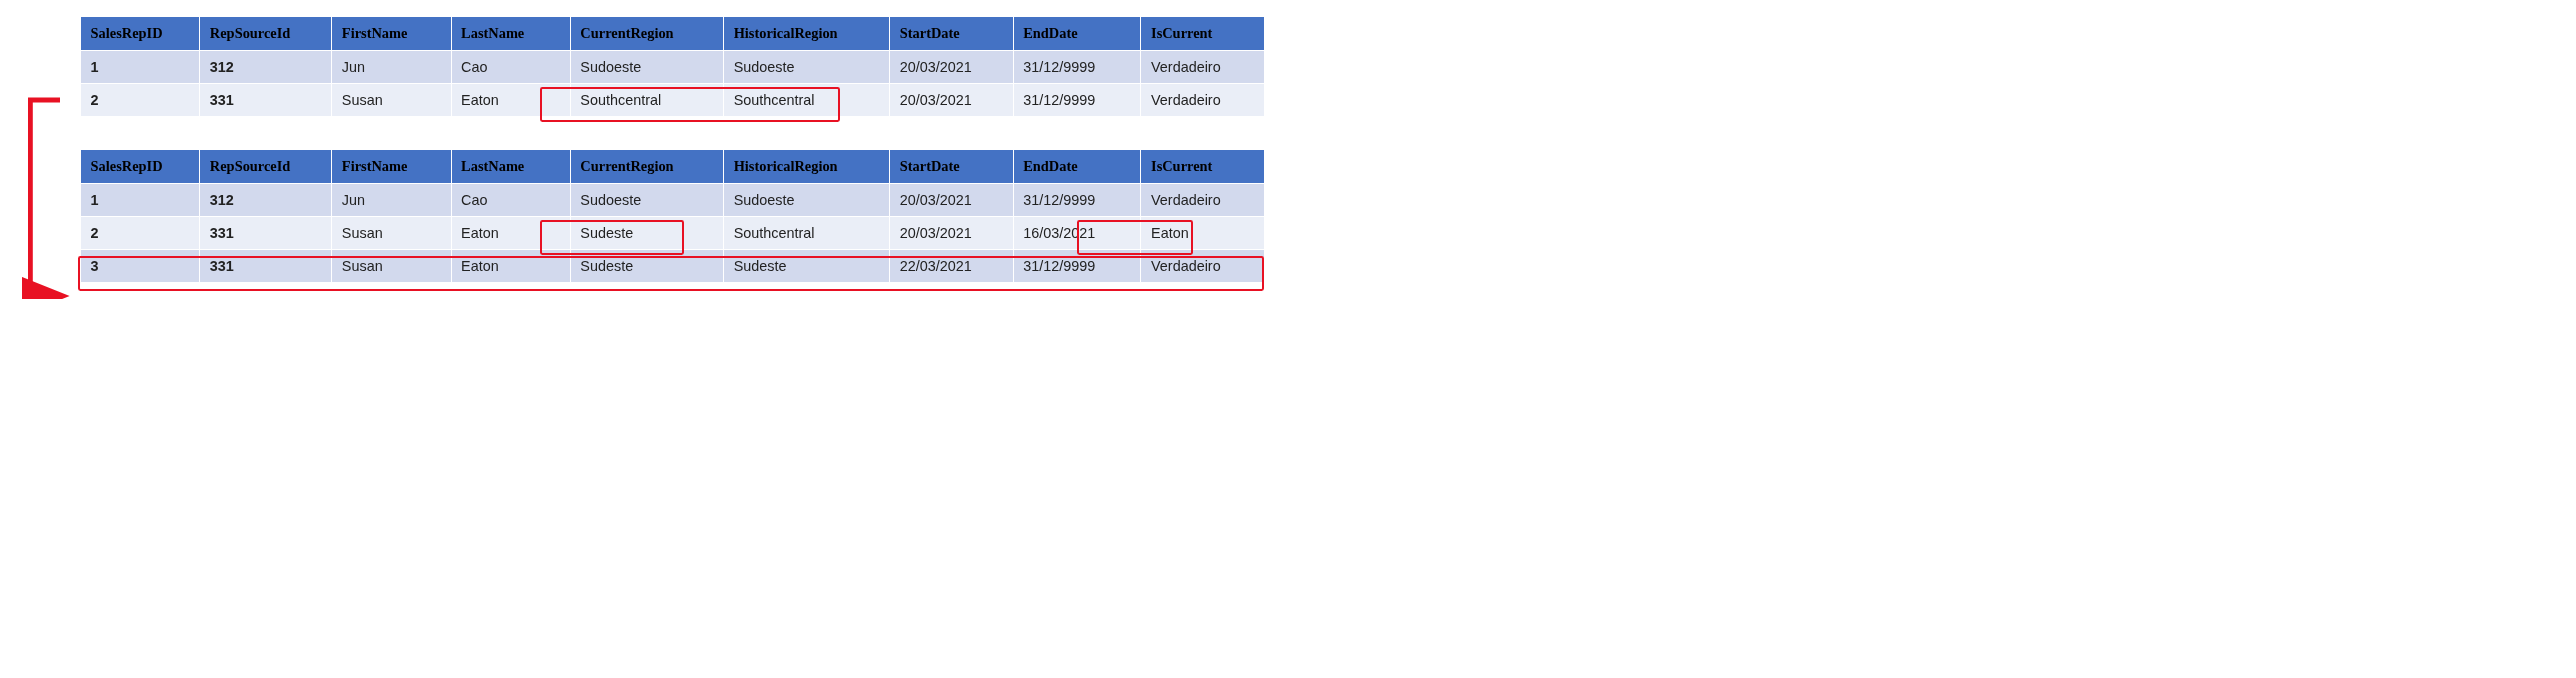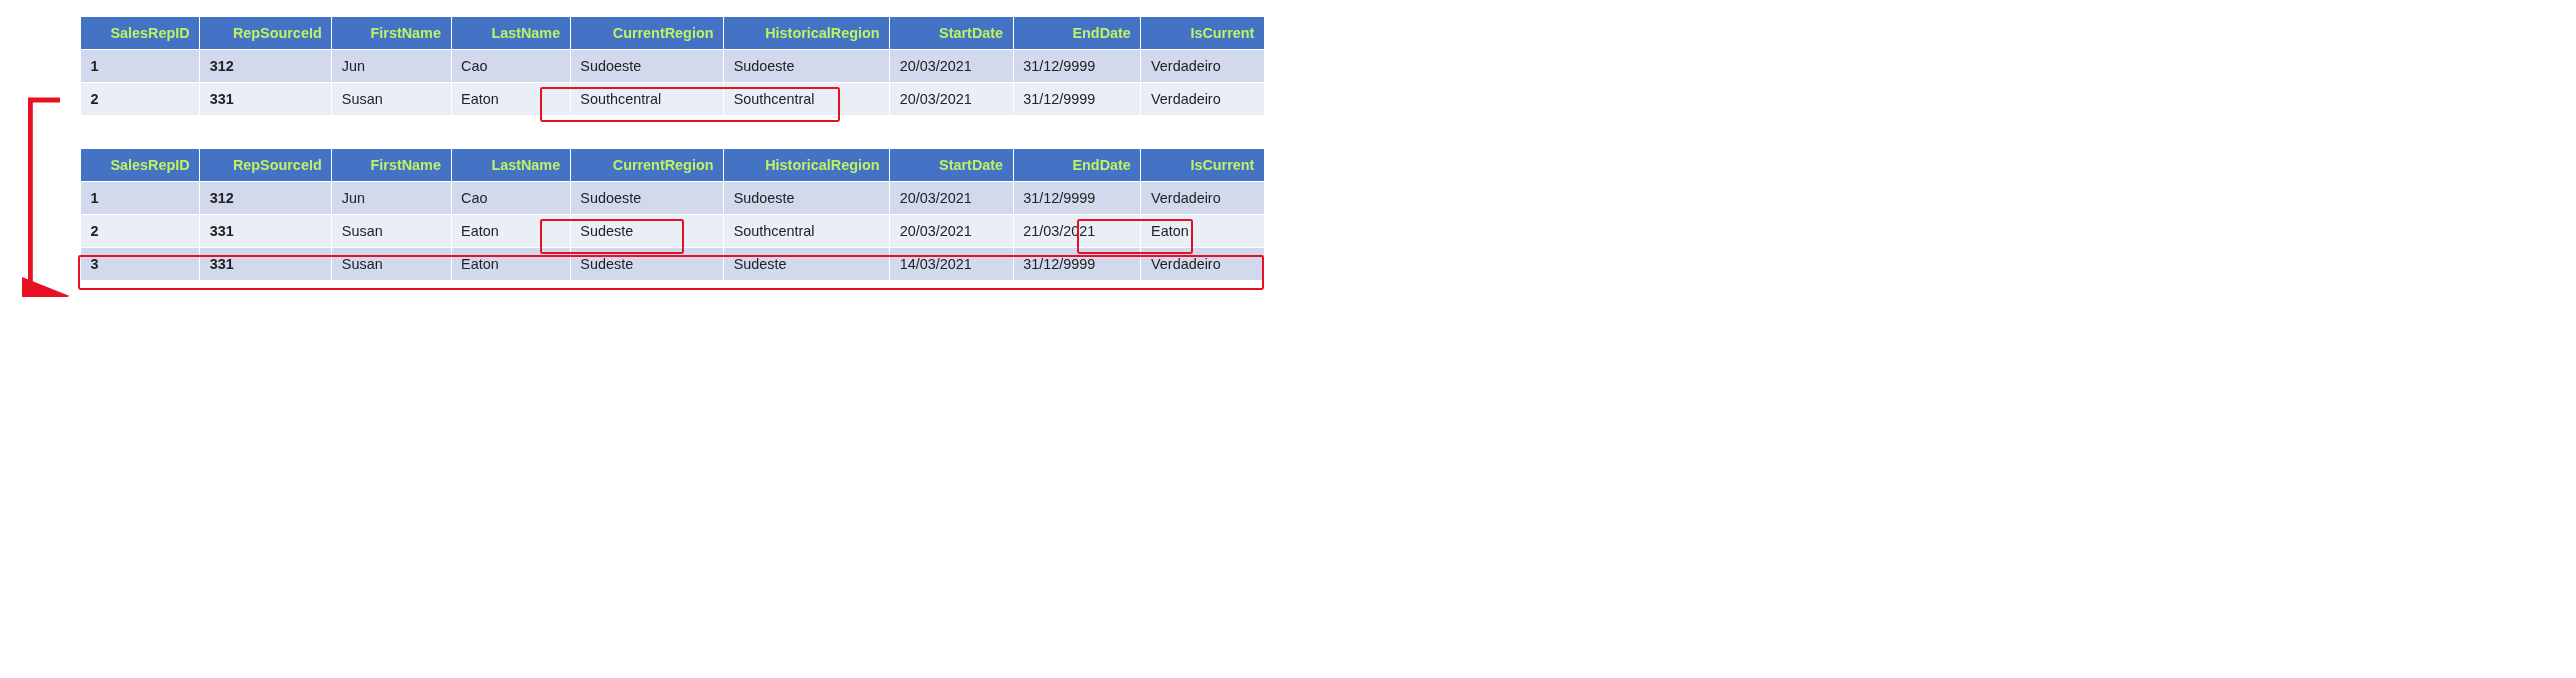--- a/index.html
+++ b/index.html
@@ -14,25 +14,26 @@
     margin-left: 64px;
     position: relative;
   }
   table {
     border-collapse: collapse;
     width: 1185px;
     table-layout: fixed;
   }
   th {
     background: #4472c4;
-    color: #bef264;
-    text-align: right;
+    color: #000000;
+    text-align: left;
     padding: 8px 9.6px;
     font-weight: 600;
     border: 0.8px solid #ffffff;
+    font-family: Liberation Serif, serif;
   }
   td {
     padding: 8px 9.6px;
     border: 0.8px solid #ffffff;
     color: #222;
   }
   tbody tr:nth-child(odd) td { background: #d2d9ed; }
   tbody tr:nth-child(even) td { background: #eaeef7; }
   .bold { font-weight: 700; }
   .spacer { height: 32px; }
@@ -173,31 +174,31 @@
           <td>Verdadeiro</td>
         </tr>
         <tr>
           <td class="bold">2</td>
           <td class="bold">331</td>
           <td>Susan</td>
           <td>Eaton</td>
           <td>Sudeste</td>
           <td>Southcentral</td>
           <td>20/03/2021</td>
-          <td>21/03/2021</td>
+          <td>16/03/2021</td>
           <td>Eaton</td>
         </tr>
         <tr>
           <td class="bold">3</td>
           <td class="bold">331</td>
           <td>Susan</td>
           <td>Eaton</td>
           <td>Sudeste</td>
           <td>Sudeste</td>
-          <td>14/03/2021</td>
+          <td>22/03/2021</td>
           <td>31/12/9999</td>
           <td>Verdadeiro</td>
         </tr>
       </tbody>
     </table>
 
     <div class="hl" style="left:460px; top:71px; width:144px; height:35px;"></div>
 
     <div class="hl" style="left:997px; top:71px; width:116px; height:35px;"></div>
 

